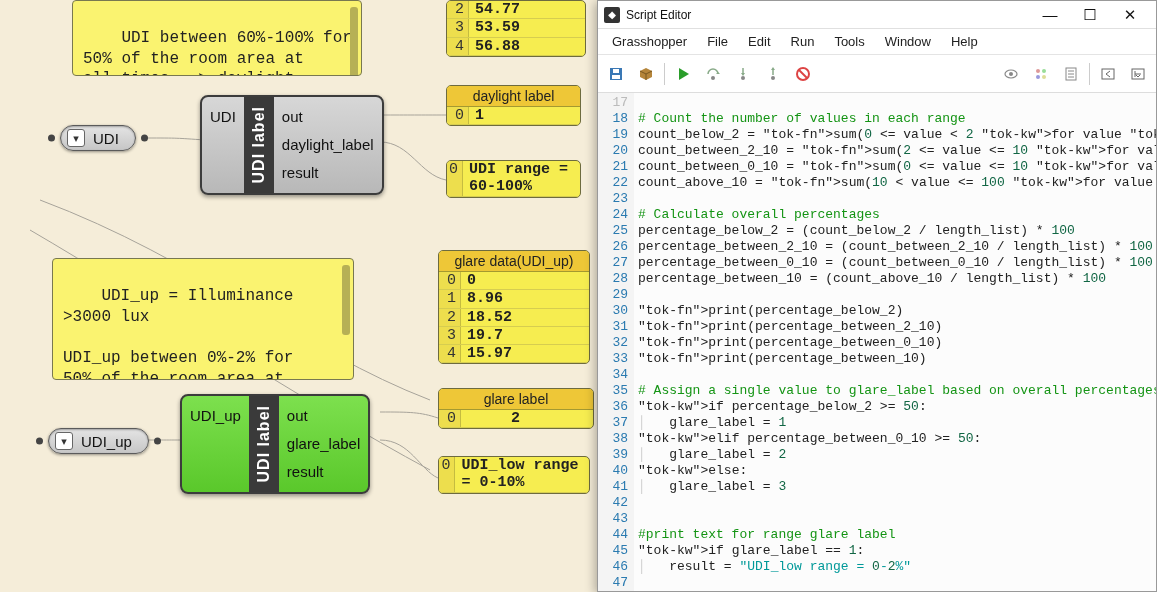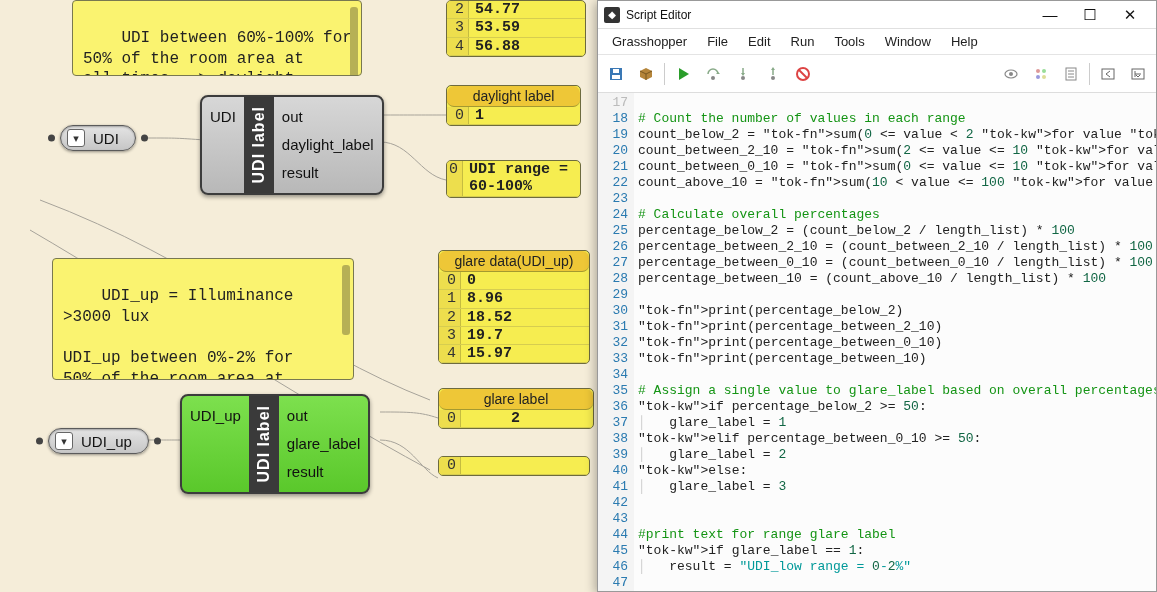--- a/index.html
+++ b/index.html
@@ -140,21 +140,20 @@
   }
   .panel-small.orange-header .hdr { background: #eec737; }
   .panel-small .hdr {
     text-align: center;
     font-family: sans-serif;
     font-size: 14px;
     background: #eec737;
     border-bottom: 1px solid #a49930;
     padding: 2px 12px;
     color: #222;
-    border-radius: 7px;
   }
   .panel-small .rowd {
     display: flex;
     border-bottom: 1px solid #d6cd50;
     line-height: 1.15;
   }
   .panel-small .idx {
     width: 22px;
     text-align: right;
     padding-right: 4px;
@@ -395,20 +394,21 @@
     <div class="rowd">
         <div class="idx">0</div>
         <div class="val" style="padding-left:50px">2</div>
       </div>
   </div>
 
   <div class="panel-small" style="left:438px; top:456px; width:152px;">
 
     <div class="rowd">
         <div class="idx">0</div>
+        <div class="val">UDI_low range = 0-10%</div>
       </div>
   </div>
 
 </div>
 
 <div class="editor">
   <div class="titlebar">
     <div class="favicon">◆</div>
     <div class="title">Script Editor</div>
     <div class="winbtn">—</div>

